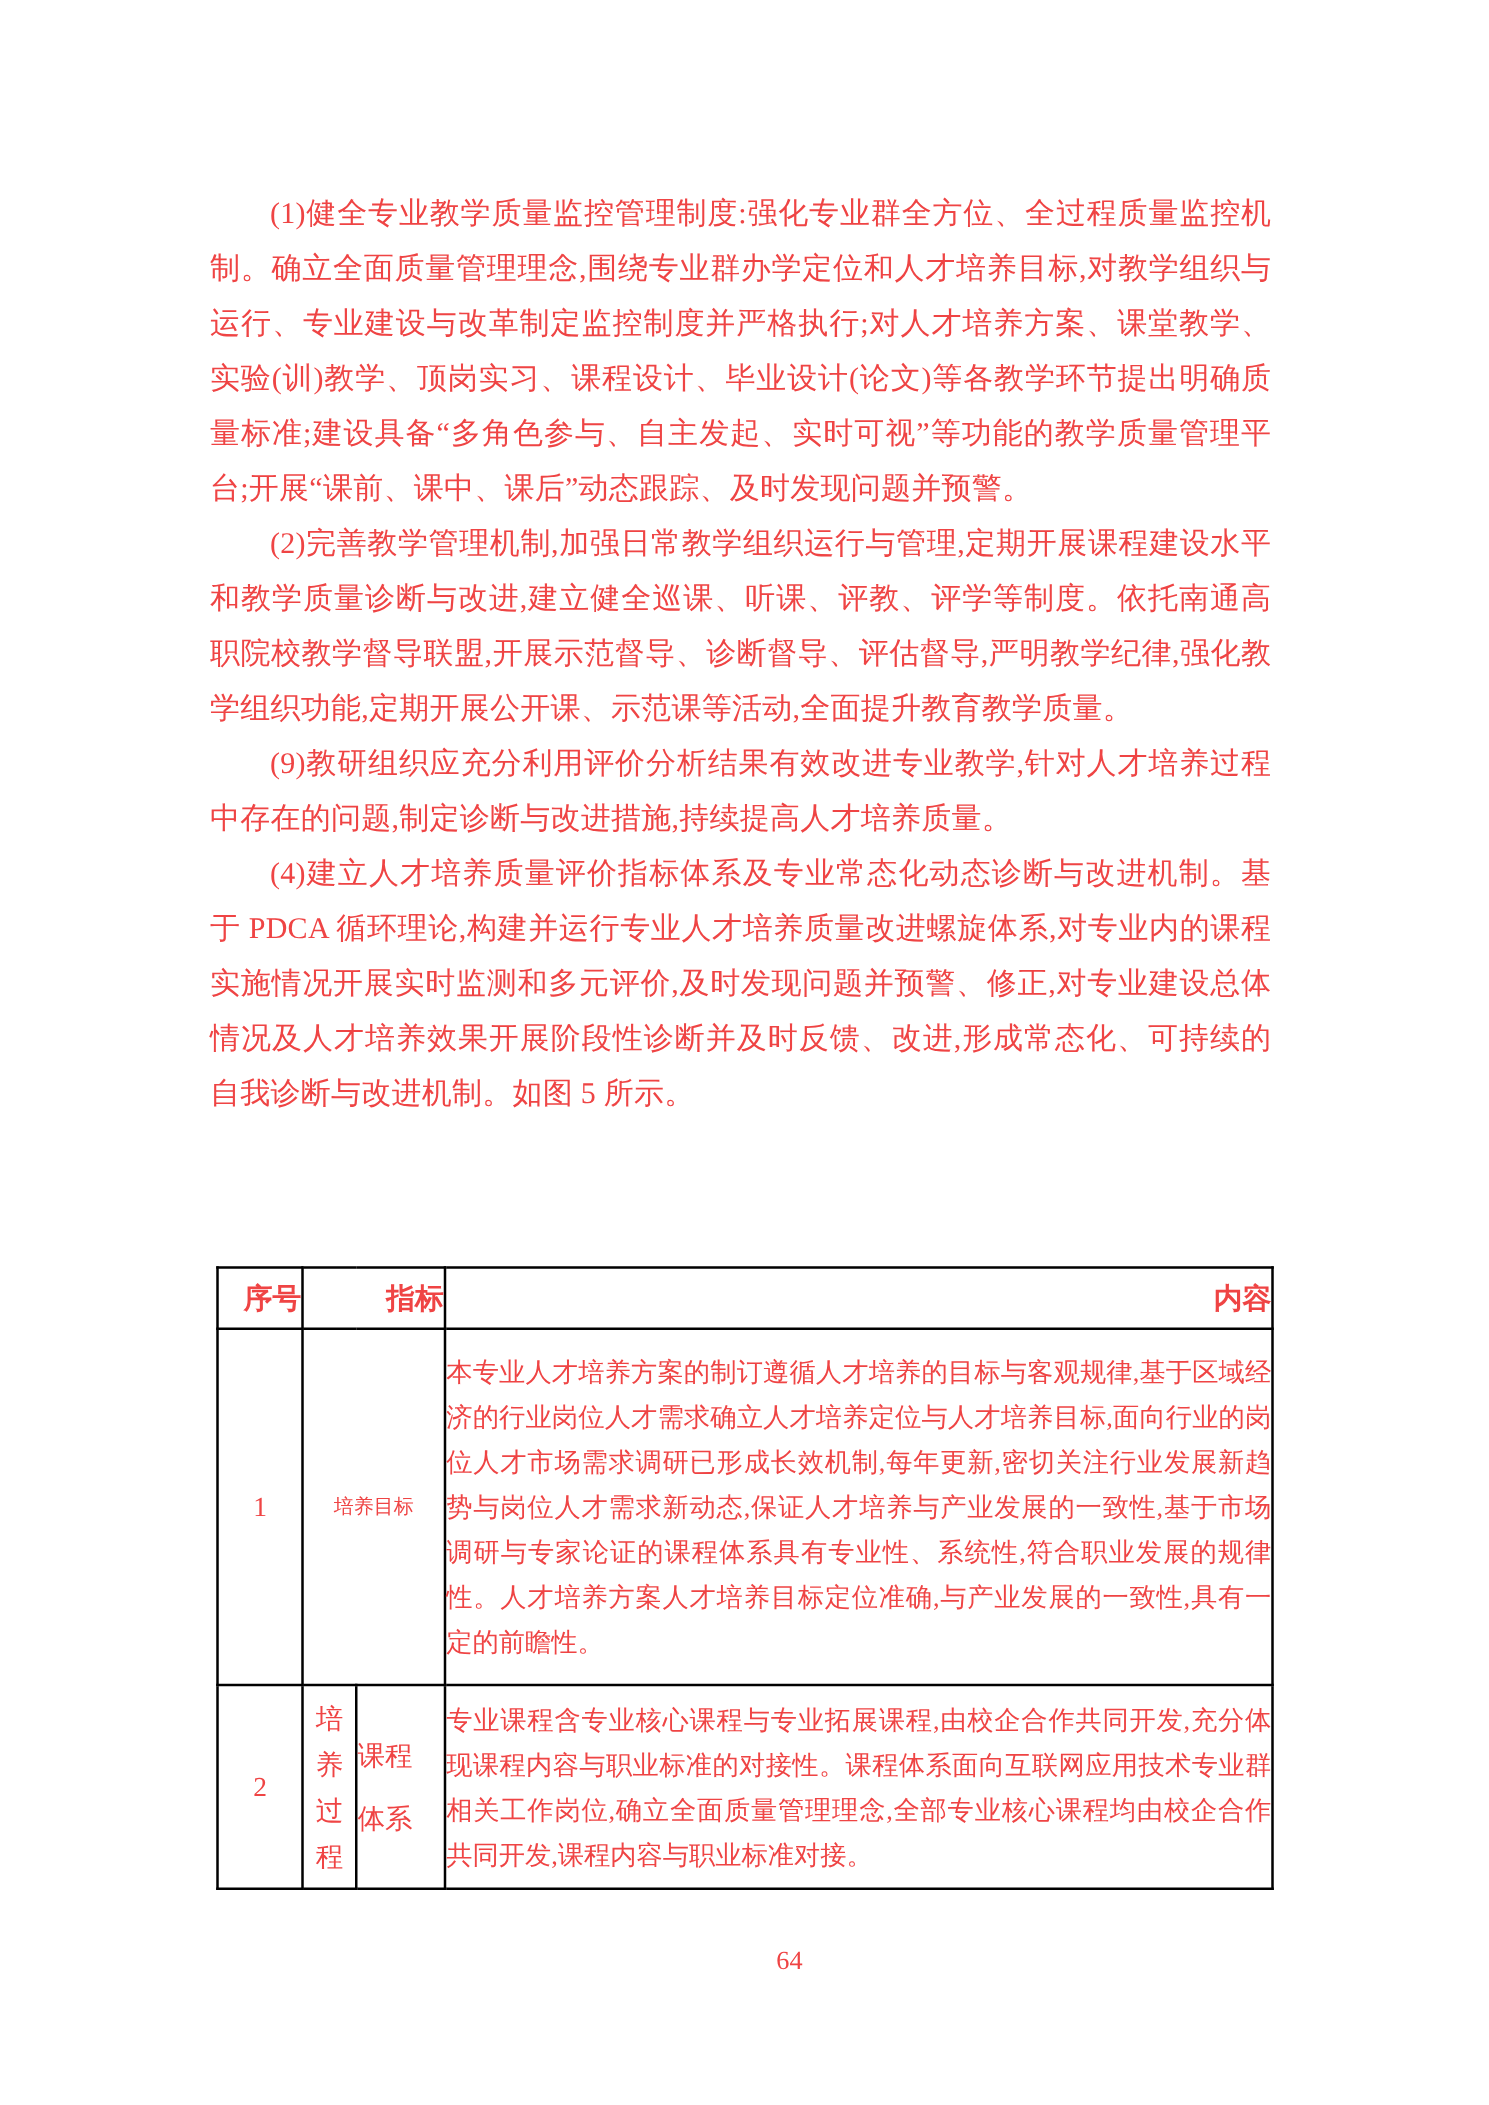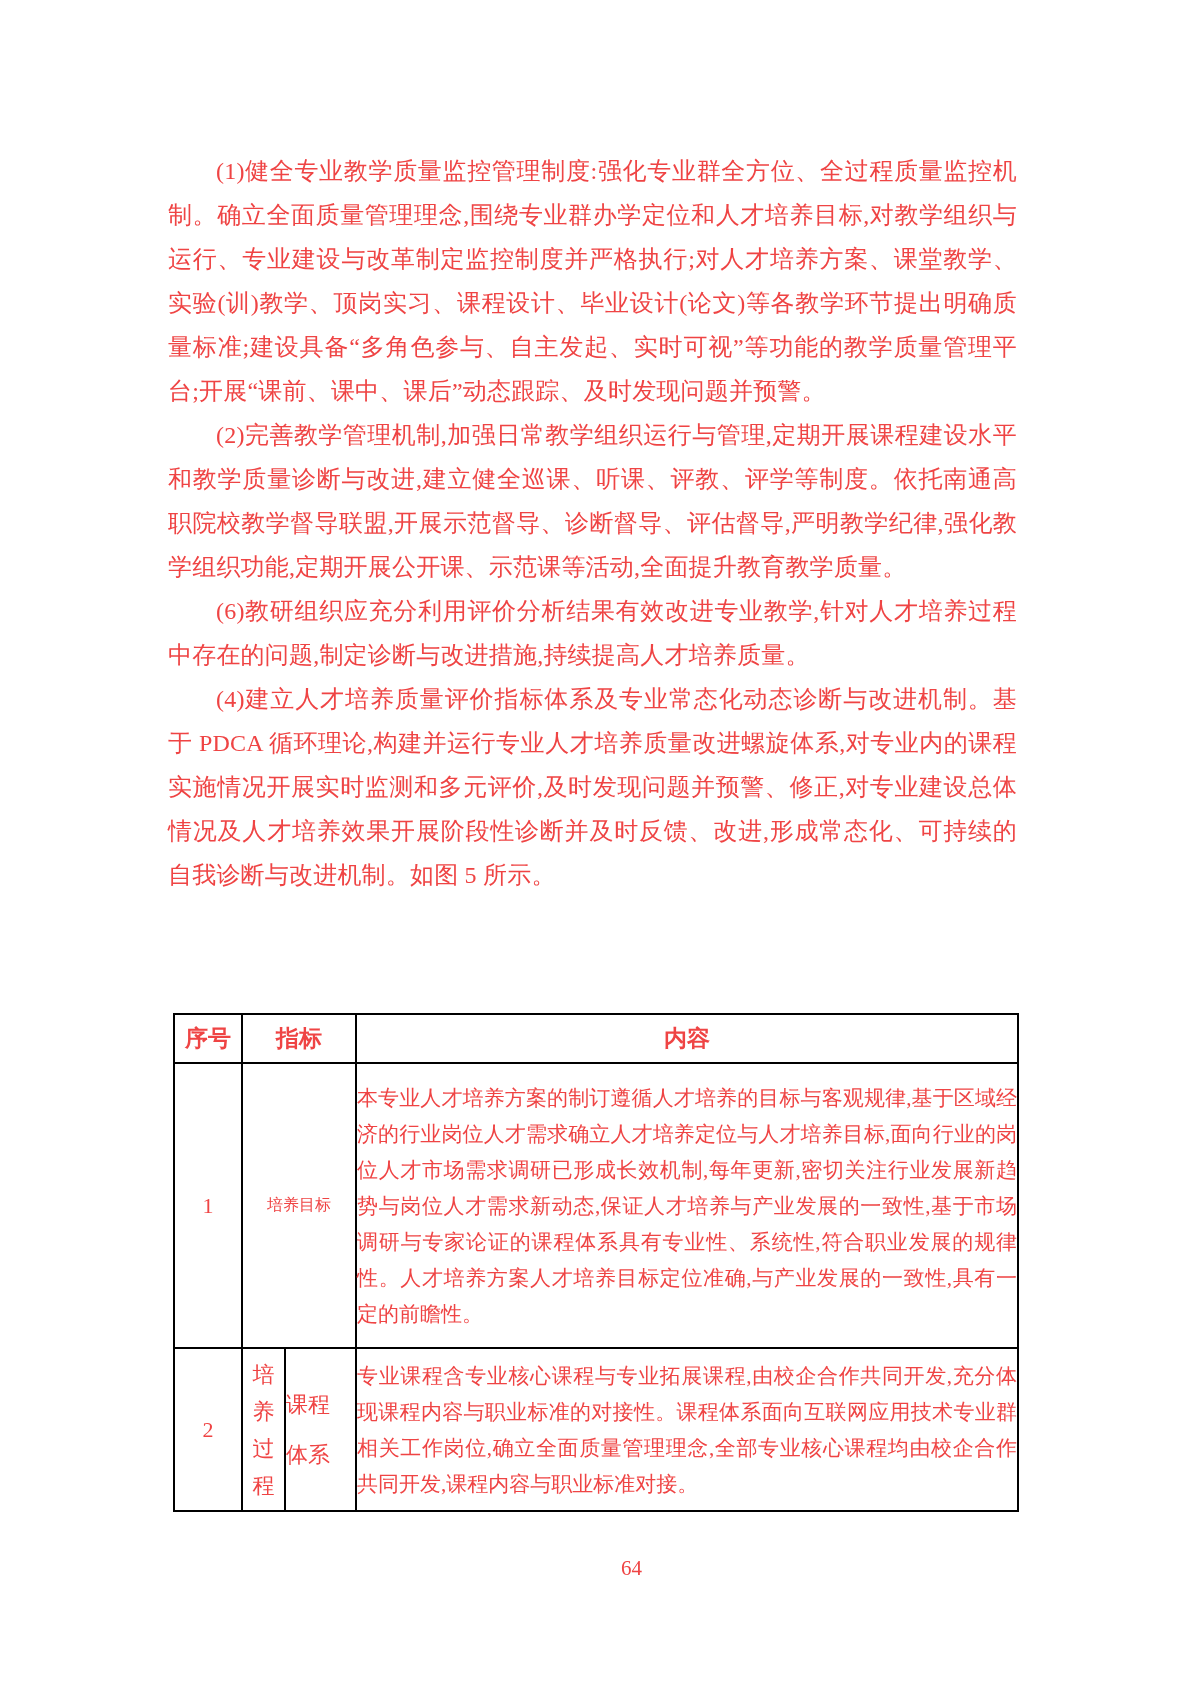--- a/index.html
+++ b/index.html
@@ -50,21 +50,21 @@
     table-layout: fixed;
   }
   table.indicator-table th,
   table.indicator-table td {
     border: 2px solid #000000;
     padding: 0;
   }
   table.indicator-table th {
     font-size: 23px;
     font-weight: bold;
-    text-align: center;
+    text-align: right;
     vertical-align: middle;
   }
   td.cell-no {
     text-align: center;
     vertical-align: middle;
     font-size: 22px;
   }
   td.cell-ind {
     text-align: center;
     vertical-align: middle;
@@ -109,21 +109,21 @@
   }
 </style>
 </head>
 <body>
 
 <div class="page">
 
   <div class="body-text">
     <p>(1)健全专业教学质量监控管理制度:强化专业群全方位、全过程质量监控机制。确立全面质量管理理念,围绕专业群办学定位和人才培养目标,对教学组织与运行、专业建设与改革制定监控制度并严格执行;对人才培养方案、课堂教学、实验(训)教学、顶岗实习、课程设计、毕业设计(论文)等各教学环节提出明确质量标准;建设具备“多角色参与、自主发起、实时可视”等功能的教学质量管理平台;开展“课前、课中、课后”动态跟踪、及时发现问题并预警。</p>
     <p>(2)完善教学管理机制,加强日常教学组织运行与管理,定期开展课程建设水平和教学质量诊断与改进,建立健全巡课、听课、评教、评学等制度。依托南通高职院校教学督导联盟,开展示范督导、诊断督导、评估督导,严明教学纪律,强化教学组织功能,定期开展公开课、示范课等活动,全面提升教育教学质量。</p>
-    <p>(6)教研组织应充分利用评价分析结果有效改进专业教学,针对人才培养过程中存在的问题,制定诊断与改进措施,持续提高人才培养质量。</p>
+    <p>(9)教研组织应充分利用评价分析结果有效改进专业教学,针对人才培养过程中存在的问题,制定诊断与改进措施,持续提高人才培养质量。</p>
     <p>(4)建立人才培养质量评价指标体系及专业常态化动态诊断与改进机制。基于 PDCA 循环理论,构建并运行专业人才培养质量改进螺旋体系,对专业内的课程实施情况开展实时监测和多元评价,及时发现问题并预警、修正,对专业建设总体情况及人才培养效果开展阶段性诊断并及时反馈、改进,形成常态化、可持续的自我诊断与改进机制。如图 5 所示。</p>
   </div>
 
 
   <table class="indicator-table">
     <colgroup>
       <col style="width:68px">
       <col style="width:43px">
       <col style="width:71px">
       <col style="width:662px">

